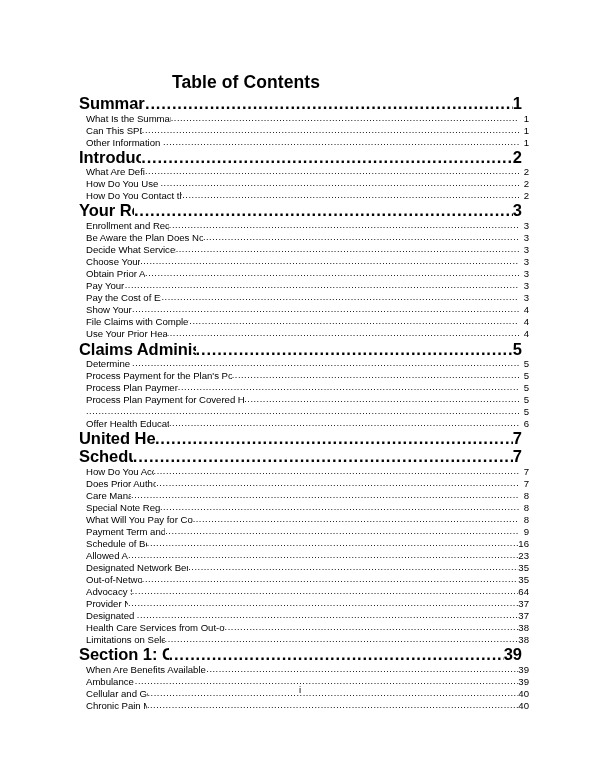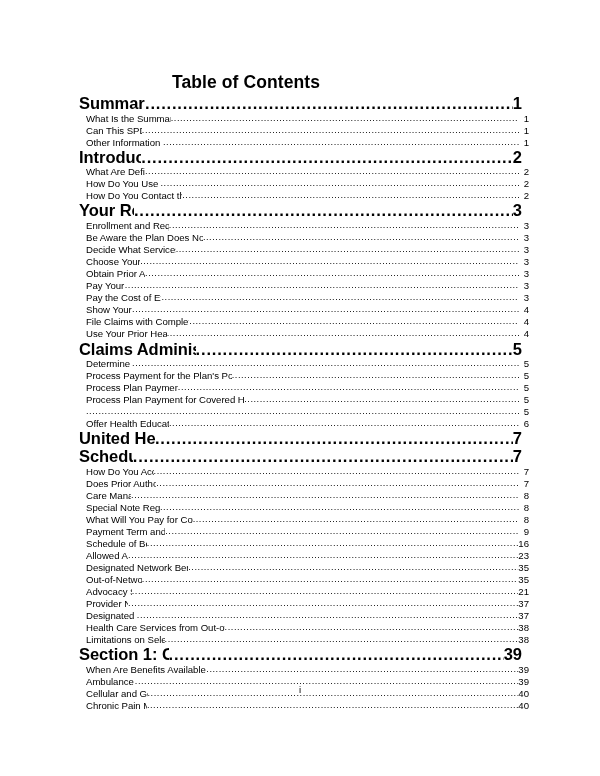--- a/index.html
+++ b/index.html
@@ -319,21 +319,21 @@
         <span class="toc-page">35</span>
       </div>
       <div class="toc-entry lvl2">
         <span class="toc-label">Out-of-Network Benefits</span>
         <span class="leader"></span>
         <span class="toc-page">35</span>
       </div>
       <div class="toc-entry lvl2">
         <span class="toc-label">Advocacy Services</span>
         <span class="leader"></span>
-        <span class="toc-page">21</span>
+        <span class="toc-page">64</span>
       </div>
       <div class="toc-entry lvl2">
         <span class="toc-label">Provider Network</span>
         <span class="leader"></span>
         <span class="toc-page">37</span>
       </div>
       <div class="toc-entry lvl2">
         <span class="toc-label">Designated Providers</span>
         <span class="leader"></span>
         <span class="toc-page">37</span>

